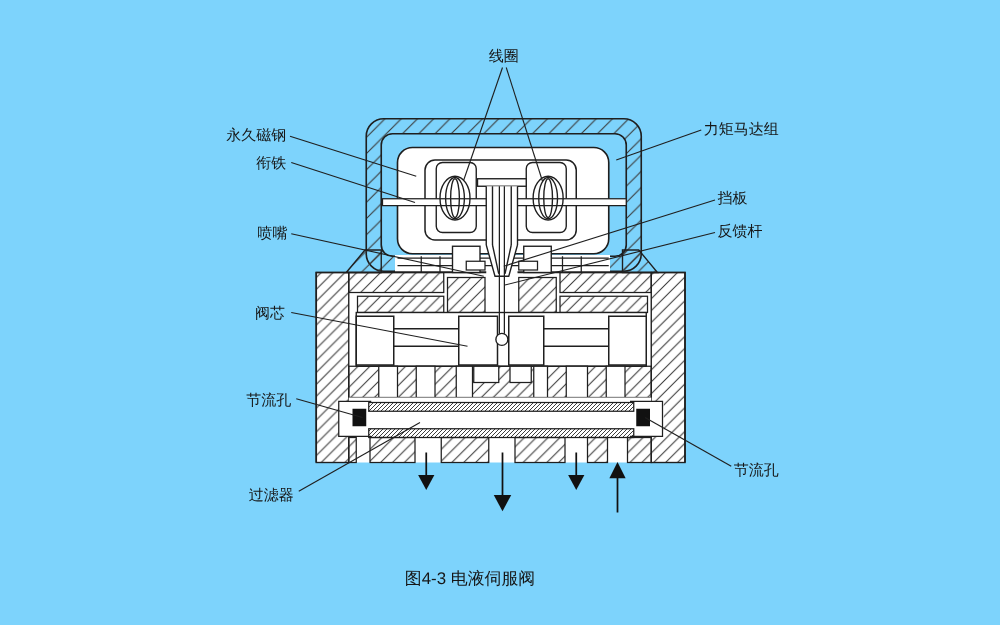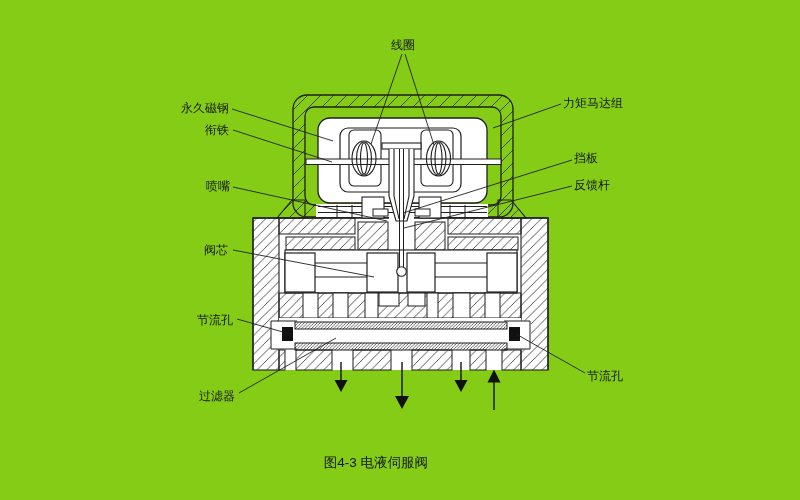--- a/index.html
+++ b/index.html
@@ -1,16 +1,16 @@
 <!DOCTYPE html>
 <html><head>
 <meta charset="utf-8">
 <style>
   html,body{margin:0;padding:0;background:#fff;}
-  .page{width:800px;height:500px;position:relative;background:#84cc16;overflow:hidden;}
+  .page{width:800px;height:500px;position:relative;background:#7dd3fc;overflow:hidden;}
   svg text{font-family:"Liberation Sans",sans-serif;font-size:12px;fill:#161616;}
   svg text.caption{font-size:13.5px;}
 </style>
 </head>
 <body>
 
 <div class="page">
 <svg id="diagram-svg" width="800" height="500" viewBox="0 0 800 500">
   <defs>
     <pattern id="hatch" width="9.5" height="9.5" patternUnits="userSpaceOnUse">

